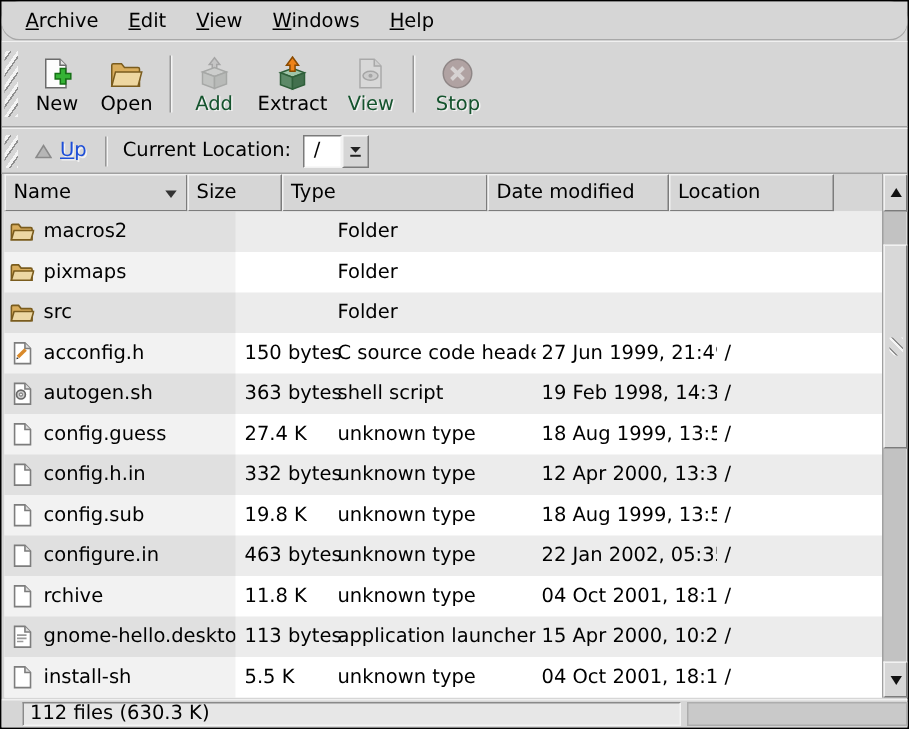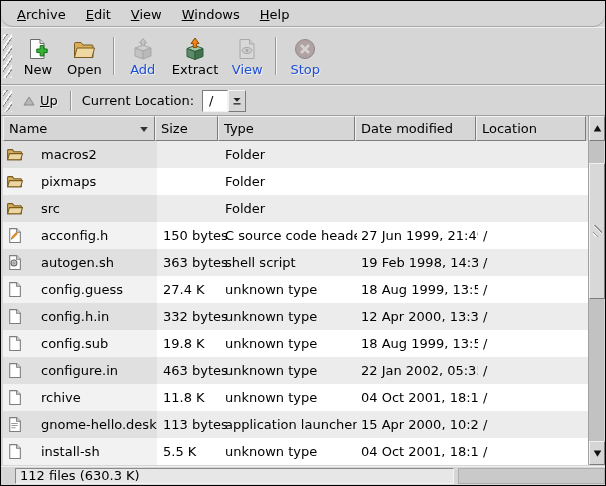--- a/index.html
+++ b/index.html
@@ -16,47 +16,47 @@
   .menu-item u{text-decoration:underline;}
   
   .toolbar{position:absolute;left:0;top:26px;width:604px;height:58px;display:flex;align-items:center;
     background:#d6d6d6;box-shadow:inset 0 1px 0 #f0f0f0, inset 0 -1px 0 #a0a0a0;}
   .grip{width:9px;height:44px;margin:0 3px 0 2px;
     background:repeating-linear-gradient(125deg,#d6d6d6 0 1px,#f4f4f4 1px 3px,#8f8f8f 3px 4px,#d6d6d6 4px 6px);}
   .tb-btn{display:flex;flex-direction:column;align-items:center;justify-content:center;
     min-width:46px;padding:3px 6px 2px 6px;}
   .tb-btn .icon svg{width:24px;height:24px;display:block;}
   .tb-label{margin-top:2px;line-height:14px;}
-  .tb-btn.disabled .tb-label{color:#1d4ed8;text-shadow:1px 1px 0 #f2f2f2;}
+  .tb-btn.disabled .tb-label{color:#14532d;text-shadow:1px 1px 0 #f2f2f2;}
   .tb-btn.disabled .icon{opacity:.62;filter:grayscale(55%) contrast(.85);}
   .tb-sep{width:2px;height:38px;margin:0 5px;border-left:1px solid #979797;border-right:1px solid #f4f4f4;}
   
   .locbar{position:absolute;left:0;top:84px;width:604px;height:31px;display:flex;align-items:center;
     background:#d6d6d6;box-shadow:inset 0 1px 0 #f0f0f0, inset 0 -1px 0 #a0a0a0;}
   .locbar .grip{height:22px;}
-  .up-btn{display:flex;align-items:center;gap:5px;padding:3px 8px;color:#000000;text-shadow:1px 1px 0 #f2f2f2;}
+  .up-btn{display:flex;align-items:center;gap:5px;padding:3px 8px;color:#1d4ed8;text-shadow:1px 1px 0 #f2f2f2;}
   .up-btn .icon svg{width:12px;height:12px;display:block;}
   .loc-sep{width:2px;height:20px;margin:0 4px;border-left:1px solid #979797;border-right:1px solid #f4f4f4;}
   .loc-label{margin:0 8px 0 6px;text-align:right;}
   .combo{display:flex;align-items:stretch;height:22px;}
   .combo-entry{width:26px;background:#fff;border:1px solid;border-color:#7a7a7a #f2f2f2 #f2f2f2 #7a7a7a;
     display:flex;align-items:center;padding-left:6px;}
   .combo-btn{width:18px;background:#d6d6d6;border:1px solid;border-color:#f2f2f2 #7a7a7a #7a7a7a #f2f2f2;
     display:flex;align-items:center;justify-content:center;}
   .combo-btn svg{width:10px;height:10px;}
   
   .hdr{position:absolute;left:2px;top:115px;display:flex;}
   .hcell{height:25px;background:#d6d6d6;border:1px solid;border-color:#f2f2f2 #7c7c7c #7c7c7c #f2f2f2;
     display:flex;align-items:center;justify-content:space-between;padding:0 5px;overflow:hidden;white-space:nowrap;}
   .hcell .icon svg{width:10px;height:10px;display:block;}
   
   .list{position:absolute;left:2px;top:140px;width:585px;height:324px;background:#fff;}
   .row{display:flex;height:27px;align-items:stretch;background:#fff;}
   .row.odd{background:#ececec;}
-  .cell{display:flex;align-items:center;padding:0 4px;white-space:nowrap;overflow:hidden;gap:12px;}
+  .cell{display:flex;align-items:center;padding:0 4px;white-space:nowrap;overflow:hidden;}
   .c0{width:154px;padding-left:3px;}
   .row .c0{background:rgba(0,0,0,0.05);}
   .c1{width:63px;padding-left:6px;overflow:visible;}
   .c2{width:137px;padding-left:5px;}
   .c3{width:121px;padding-left:4px;padding-right:0;}
   .c4{width:110px;padding-left:5px;}
   .rowicon{margin-right:6px;flex:0 0 auto;}
   .rowicon svg{width:17px;height:17px;display:block;}
   
   .sb{position:absolute;left:587px;top:115px;width:16px;height:349px;background:#c2c2c2;border-left:1px solid #a0a0a0;}
@@ -180,21 +180,21 @@
             <svg viewBox="0 0 10 10">
               <path d="M1.5 2 h7 L5 5.8 z" fill="#222"></path>
               <rect x="1.5" y="7.2" width="7" height="1.3" fill="#222"></rect>
             </svg>
           </span>
       </div>
     </div>
   </div>
 
   <div class="hdr">
-      <div class="hcell" style="width:152px">
+      <div class="hcell" style="width:122px">
         <span>Name</span>
         <span class="icon ">
           <svg viewBox="0 0 10 10">
             <path d="M1.2 3 h7.6 L5 8 z" fill="#333"></path>
           </svg>
         </span>
       </div>
       <div class="hcell" style="width:63px">
         <span>Size</span>
       </div>

